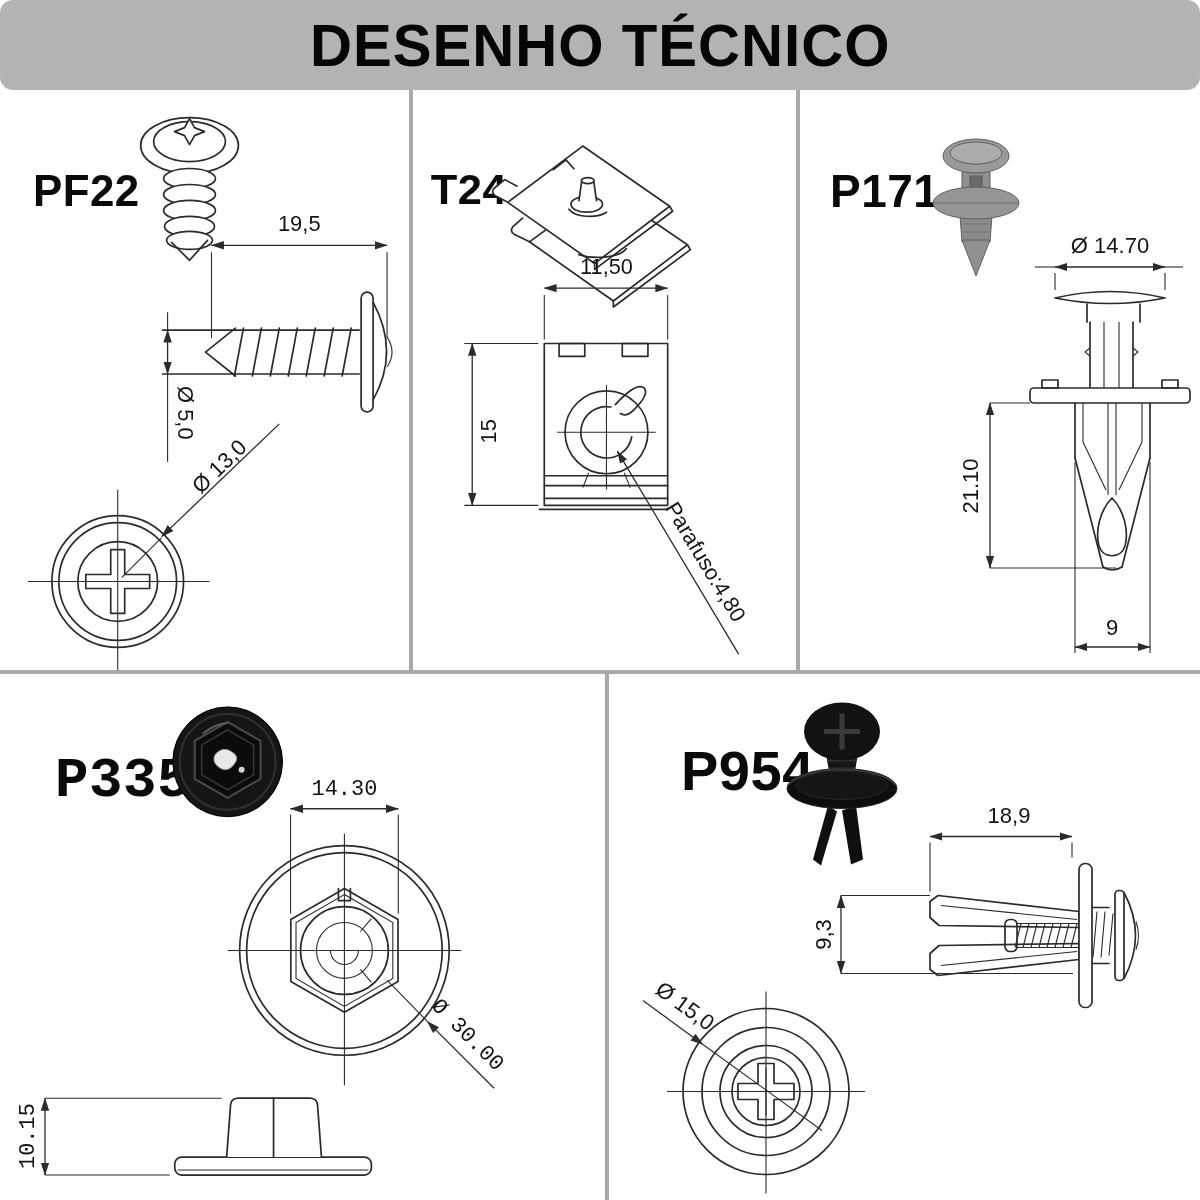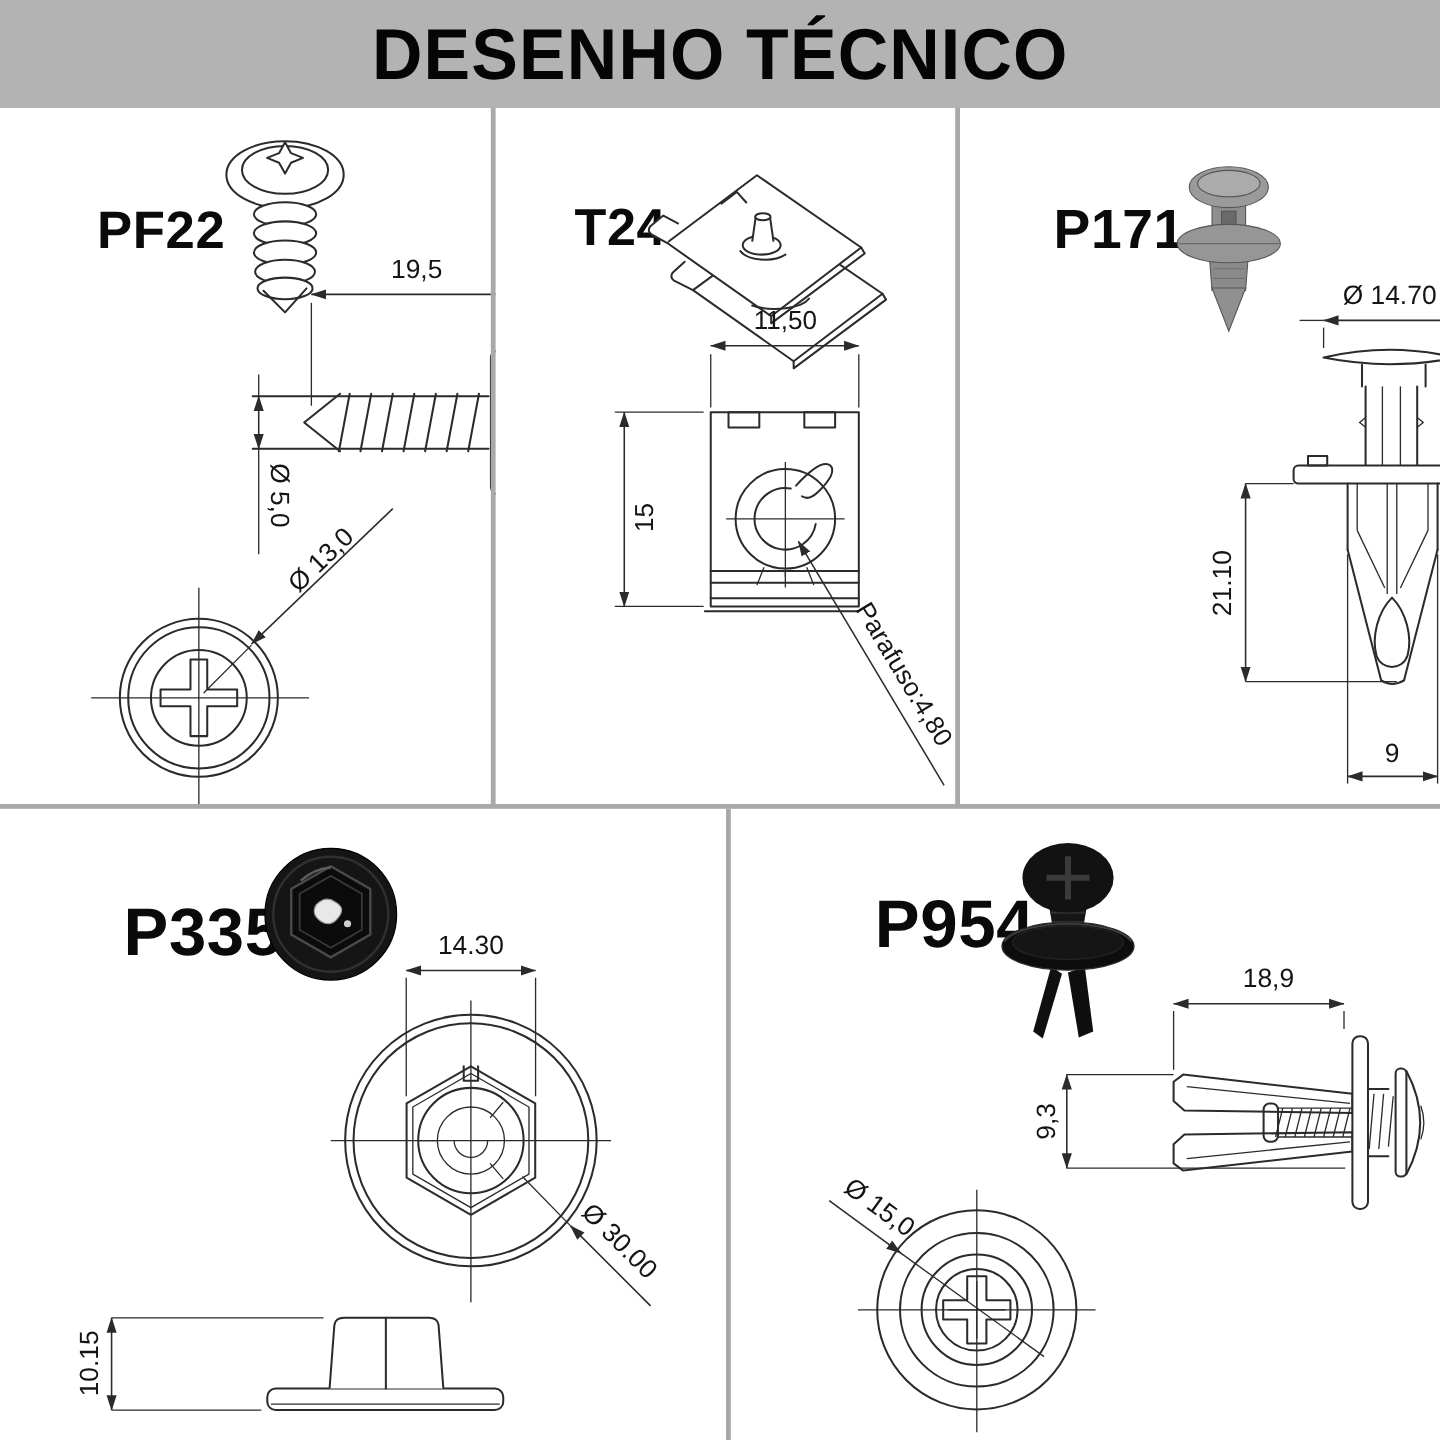--- a/index.html
+++ b/index.html
@@ -1,22 +1,22 @@
 <!DOCTYPE html>
 <html style="--header-bg: #b3b3b3; --divider: #a9a9a9; --line: #2b2b2b;"><head>
 <meta charset="utf-8">
 <style>
   html,body{margin:0;padding:0;background:#fff;}
   .page{position:relative;width:1200px;height:1200px;background:#fff;overflow:hidden;
         font-family:"Liberation Sans",sans-serif;}
   .banner{position:absolute;left:0;top:0;width:1200px;height:90px;
-          background:var(--header-bg,#b3b3b3);display:flex;align-items:center;justify-content:center;}
+          background:var(--header-bg,#b3b3b3);display:flex;align-items:center;justify-content:center;border-radius:13px;}
   .banner h1{margin:0;font-size:60px;font-weight:800;letter-spacing:1px;color:#050505;
              transform:scaleX(.97);white-space:nowrap;}
-  .panel{position:absolute;background:#fff;padding-left:48px;}
+  .panel{position:absolute;background:#fff;}
   .divider{position:absolute;background:var(--divider,#a9a9a9);}
   .panel svg{display:block;width:100%;height:100%;}
   .ln  {fill:none;stroke:var(--line,#2b2b2b);stroke-width:1.7;stroke-linecap:round;stroke-linejoin:round;}
   .wf  {fill:#fff;stroke:var(--line,#2b2b2b);stroke-width:1.7;stroke-linejoin:round;}
   .thin{fill:none;stroke:var(--line,#2b2b2b);stroke-width:1.1;}
   .dim {fill:none;stroke:var(--line,#2b2b2b);stroke-width:1.3;}
   .dtx {font-size:22px;font-weight:500;fill:#141414;}
   .lbl {font-weight:800;fill:#0a0a0a;letter-spacing:.5px;}
 </style>
 </head>
@@ -216,21 +216,21 @@
 
       <g>
         <line x1="275" y1="372" x2="275" y2="563" class="thin"></line>
         <line x1="350" y1="372" x2="350" y2="563" class="thin"></line>
         <line x1="275" y1="557" x2="350" y2="557" class="dim" marker-start="url(#arr)" marker-end="url(#arr)"></line>
         <text class="dtx" x="312" y="545" text-anchor="middle">9</text>
       </g>
     </svg>
   </section>
 
-  <section class="panel" style="left:0;top:674px;width:605px;height:526px;">
+  <section class="panel" style="left:0;top:674px;width:605px;height:526px;font-family:Liberation Mono, monospace;">
     <svg viewBox="0 0 606 527">
       <text class="lbl" x="55" y="122" font-size="56">P335</text>
 
       <g>
         <circle cx="228" cy="88" r="55" fill="#151515" stroke="#000"></circle>
         <circle cx="228" cy="88" r="48" fill="none" stroke="#303030" stroke-width="2"></circle>
         <path d="M228,48 L261,67 L261,105 L228,124 L195,105 L195,67 Z" fill="#0b0b0b" stroke="#4a4a4a" stroke-width="2"></path>
         <path d="M228,56 L254,71 L254,101 L228,116 L202,101 L202,71 Z" fill="none" stroke="#383838" stroke-width="1.5"></path>
         <path d="M216,80 q8,-8 16,-2 q9,5 2,13 q-6,8 -14,3 q-9,-6 -4,-14 Z" fill="#e8e8e8" stroke="#9a9a9a"></path>
         <circle cx="242" cy="96" r="3" fill="#cfcfcf"></circle>

